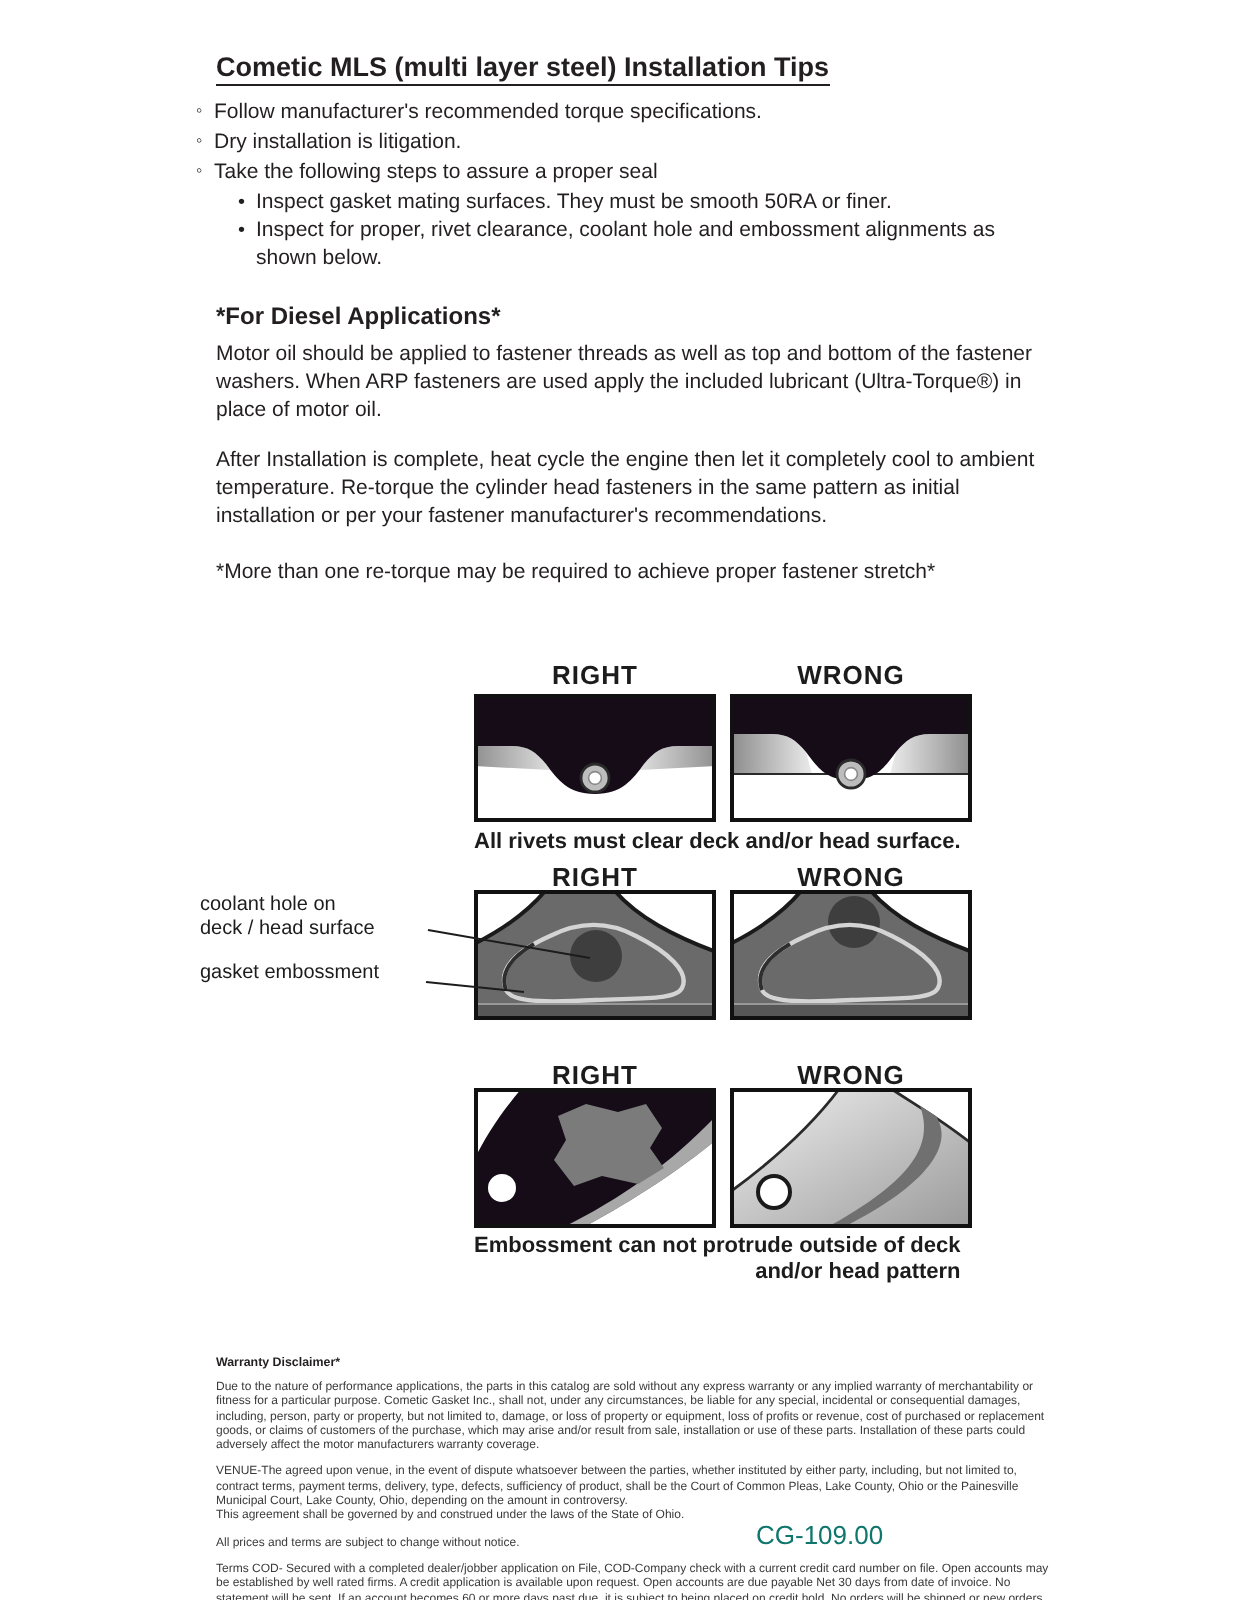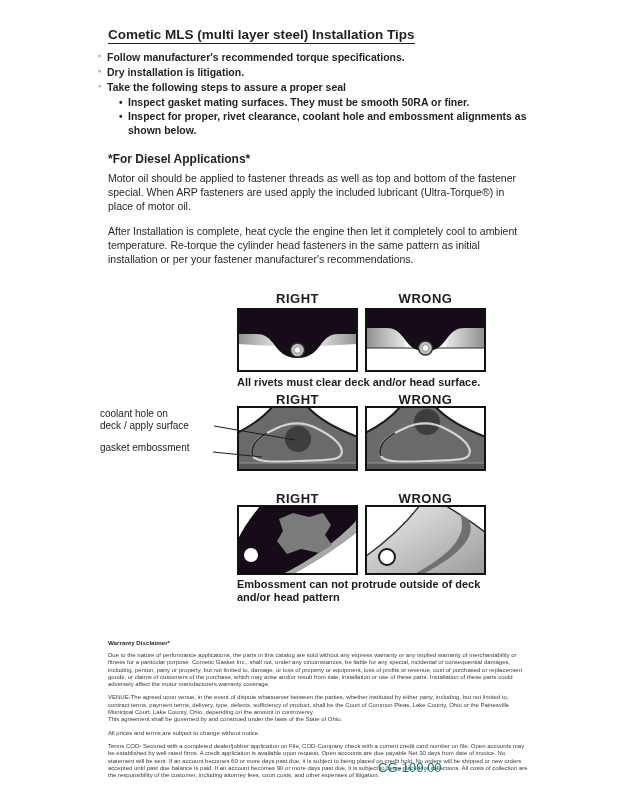--- a/index.html
+++ b/index.html
@@ -12,38 +12,38 @@
     overflow:hidden;
   }
   
   .content{padding:25px 88px 0 108px;}
   .doc-title{
     display:inline-block;
     font-size:13.5px;font-weight:bold;
     border-bottom:1.6px solid #231f20;
     padding-bottom:1px;margin:0 6px 7px 0;
   }
-  ul.tips{list-style:none;margin:0;padding:0;font-size:10.5px;line-height:1.32;font-weight:bold;}
+  ul.tips{list-style:none;margin:0;padding:0;font-size:10.5px;line-height:1.32;}
   ul.tips li{position:relative;padding-left:9px;margin:0 0 1px -10px;}
   ul.tips li::before{content:"\25E6";position:absolute;left:0;top:0;font-size:9px;}
   ul.tips li.sub{margin-left:11px;padding-left:9px;}
   ul.tips li.sub::before{content:"\2022";font-size:10px;}
   
   .diesel-head{font-size:12px;font-weight:bold;margin:14px 0 6px 0;}
   .body-par{font-size:10.5px;line-height:1.33;margin:0 0 11px 0;max-width:432px;}
   .note-par{font-size:10.5px;margin:14px 0 0 0;}
   
-  .diagrams{position:relative;height:318px;margin-top:22px;}
+  .diagrams{position:relative;height:318px;margin-top:36px;}
   .rw-label{
     position:absolute;width:121px;text-align:center;
     font-size:13px;font-weight:bold;letter-spacing:.5px;color:#1c1c1c;
   }
   .diag-box{position:absolute;width:121px;}
   .diag-caption{
-    position:absolute;font-size:11px;font-weight:bold;color:#1c1c1c;line-height:1.15;
+    position:absolute;font-size:11px;font-weight:bold;color:#1c1c1c;line-height:1.15;text-align:right;
   }
   .callout{
     position:absolute;font-size:10px;line-height:1.25;color:#1c1c1c;
   }
   .leader-overlay{position:absolute;pointer-events:none;}
   
   .legal{padding:0 88px 0 108px;margin-top:32px;}
   .legal-head{font-size:6.2px;font-weight:bold;margin:0 0 6px 0;}
   .legal p{font-size:6px;line-height:1.22;margin:0 0 6px 0;max-width:428px;color:#3a3a3a;}
   .legal p.tight{margin-bottom:0;}
@@ -59,22 +59,23 @@
     <h1 class="doc-title">Cometic MLS (multi layer steel) Installation Tips</h1>
     <ul class="tips">
       <li>Follow manufacturer's recommended torque specifications.</li>
       <li>Dry installation is litigation.</li>
       <li>Take the following steps to assure a proper seal</li>
       <li class="sub">Inspect gasket mating surfaces.  They must be smooth 50RA or finer.</li>
       <li class="sub">Inspect for proper, rivet clearance, coolant hole and embossment alignments as shown below.</li>
     </ul>
 
     <h2 class="diesel-head">*For Diesel Applications*</h2>
-    <p class="body-par">Motor oil should be applied to fastener threads as well as top and bottom of the fastener special. When ARP fasteners are used apply the included lubricant (Ultra-Torque®) in place of motor oil.</p>
+    <p class="body-par">Motor oil should be applied to fastener threads as well as top and bottom of the fastener washers. When ARP fasteners are used apply the included lubricant (Ultra-Torque®) in place of motor oil.</p>
     <p class="body-par">After Installation is complete, heat cycle the engine then let it completely cool to ambient temperature. Re-torque the cylinder head fasteners in the same pattern as initial installation or per your fastener manufacturer's recommendations.</p>
+    <p class="note-par">*More than one re-torque may be required to achieve proper fastener stretch*</p>
   </div>
 
   <div class="diagrams">
 
     <div class="rw-label" style="left:237px;top:2px;">RIGHT</div>
     <div class="rw-label" style="left:365px;top:2px;">WRONG</div>
 
     <div class="diag-box" style="left:237px;top:19px;">
       <svg width="121" height="64" viewBox="0 0 121 64">
         <defs>
@@ -120,21 +121,21 @@
       </svg>
     </div>
 
     <div class="diag-caption" style="left:237px;top:87px;">All rivets must clear deck and/or head surface.</div>
 
     <div class="rw-label" style="left:237px;top:103px;">RIGHT</div>
     <div class="rw-label" style="left:365px;top:103px;">WRONG</div>
 
     <div class="callout" style="left:100px;top:119px;width:113px;">
       <span>coolant hole on</span><br>
-      <span>deck / apply surface</span>
+      <span>deck / head surface</span>
     </div>
     <div class="callout" style="left:100px;top:153px;width:112px;">
       <span>gasket embossment</span>
     </div>
 
     <div class="diag-box" style="left:237px;top:117px;">
       <svg width="121" height="65" viewBox="0 0 121 65">
         <rect x="0" y="0" width="121" height="65" fill="#6a6a6a"></rect>
         <path d="M0 0 H36 C26 12 14 20 0 27 Z" fill="#ffffff"></path>
         <path d="M36 0 C26 12 14 20 0 27" fill="none" stroke="#1a1a1a" stroke-width="2"></path>

